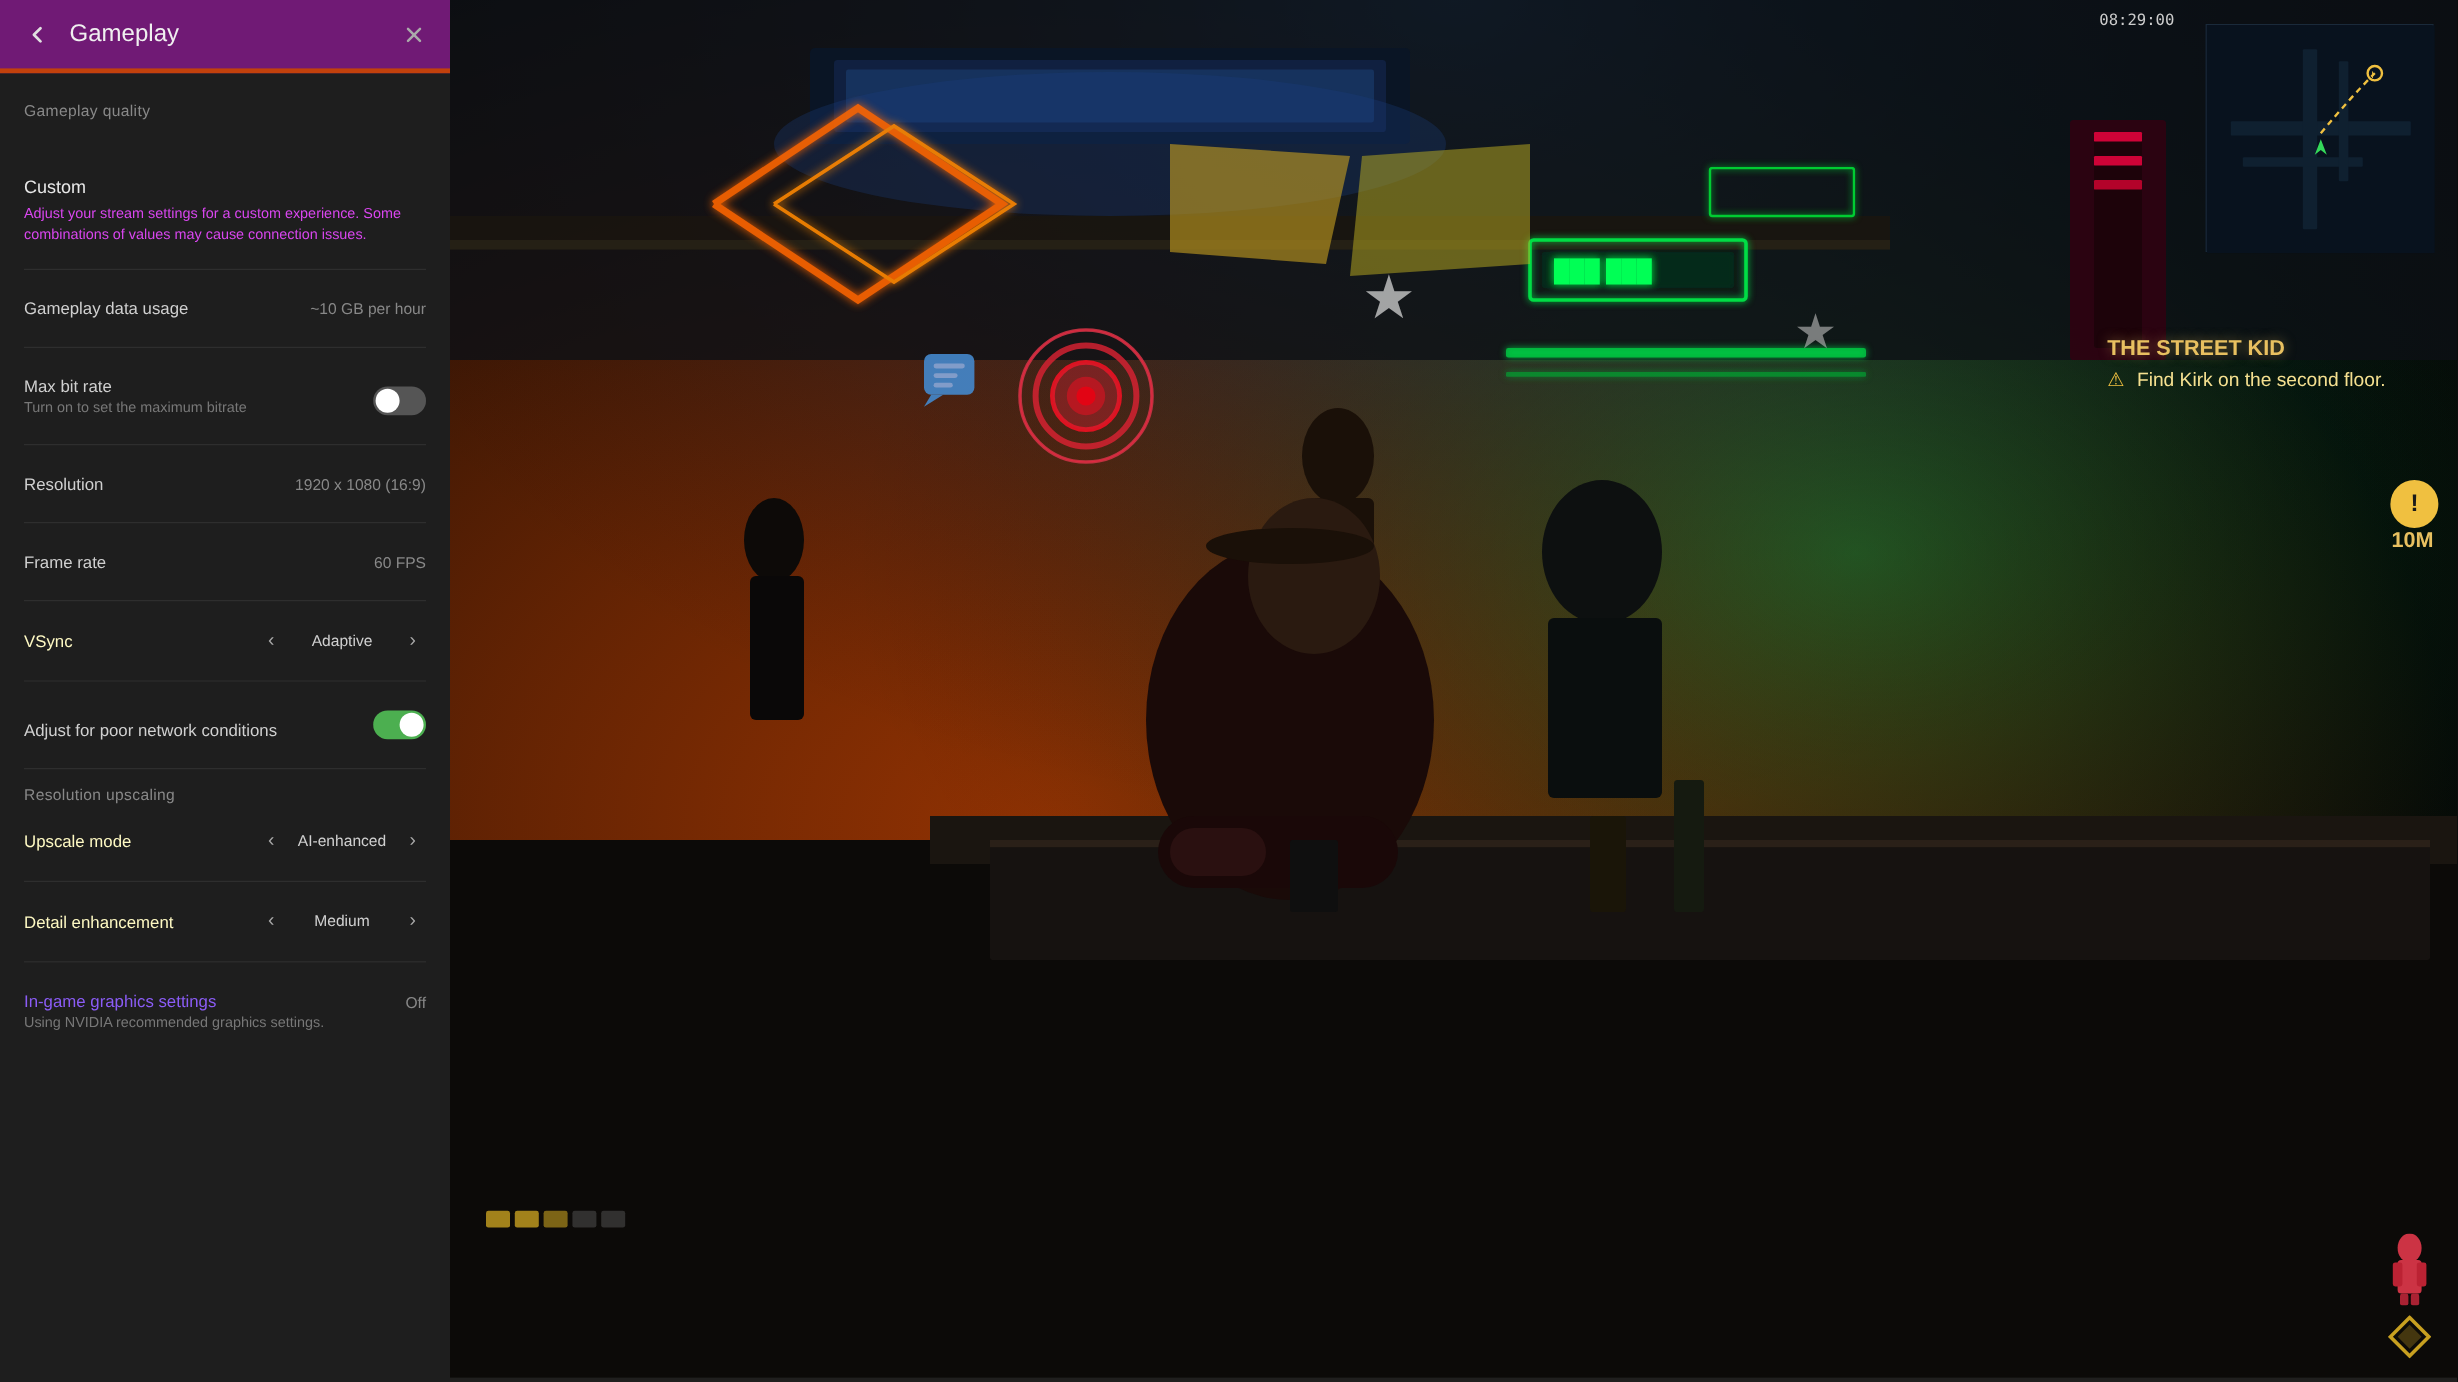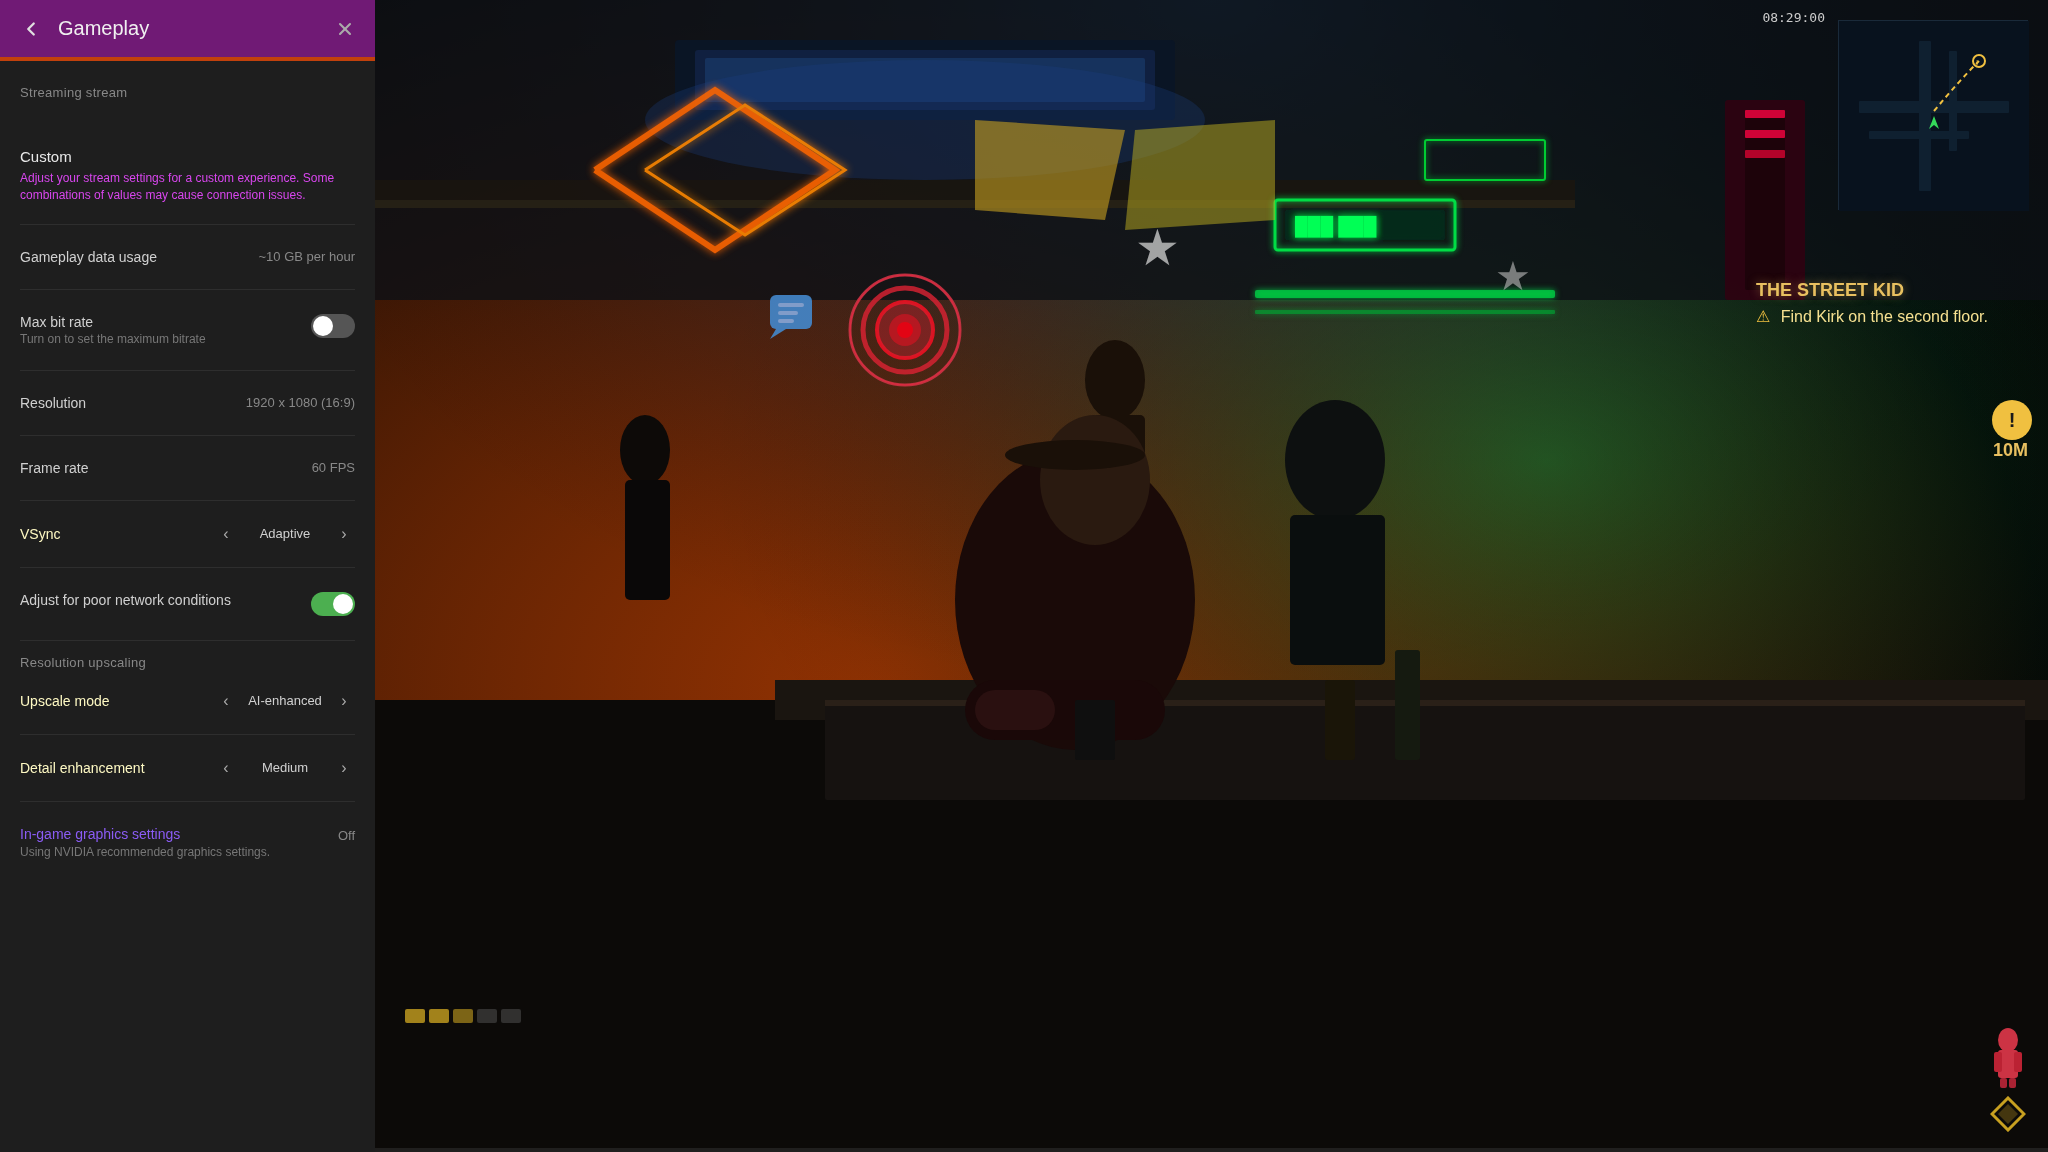--- a/index.html
+++ b/index.html
@@ -91,21 +91,21 @@
     }
 
     .divider {
       height: 1px;
       background: #2e2e2e;
       margin: 14px 0;
     }
 
     .setting-row {
       display: flex;
-      align-items: flex-start;
+      align-items: flex-end;
       justify-content: space-between;
       padding: 10px 0;
     }
 
     .setting-label {
       font-size: 14px;
       color: #d0d0d0;
       flex: 1;
     }
 
@@ -354,21 +354,21 @@
     <div id="close-btn">
       <svg width="20" height="20" viewBox="0 0 24 24" fill="none" stroke="#aaa" stroke-width="2.5" stroke-linecap="round">
         <line x1="18" y1="6" x2="6" y2="18"></line>
         <line x1="6" y1="6" x2="18" y2="18"></line>
       </svg>
     </div>
   </div>
 
   <div id="content">
 
-    <div class="section-header">Streaming stream</div>
+    <div class="section-header">Gameplay quality</div>
 
     <div class="custom-block">
       <div class="custom-title">Custom</div>
       <div class="custom-desc">Adjust your stream settings for a custom experience. Some combinations of values may cause connection issues.</div>
     </div>
 
     <div class="divider"></div>
 
     <div class="setting-row">
       <span class="setting-label">Gameplay data usage</span>
@@ -603,21 +603,21 @@
 
       <path d="M 95 90 Q 120 60 140 40" stroke="#f0c040" stroke-width="2" fill="none" stroke-dasharray="5,4"></path>
 
       <polygon points="95,95 90,108 95,104 100,108" fill="#3af060" opacity="0.9"></polygon>
 
       <circle cx="140" cy="40" r="6" fill="none" stroke="#f0c040" stroke-width="2"></circle>
       <text x="137" y="44" font-size="8" fill="#f0c040" font-family="Arial">!</text>
     </svg>
   </div>
 
-  <div id="timestamp" style="color:#ccc;font-size:13px;font-family:monospace;position:absolute;top:10px;right:223px;">08:29:00</div>
+  <div id="timestamp" style="color:#ccc;font-size:13px;font-family:monospace;position:absolute;top:10px;right:236px;">08:29:00</div>
 
   <div id="quest-overlay">
     <div class="quest-title">THE STREET KID</div>
     <div class="quest-text">
       <span class="quest-icon">⚠</span>
       <span>Find Kirk on the second floor.</span>
     </div>
   </div>
 
   <div id="warning-badge">

